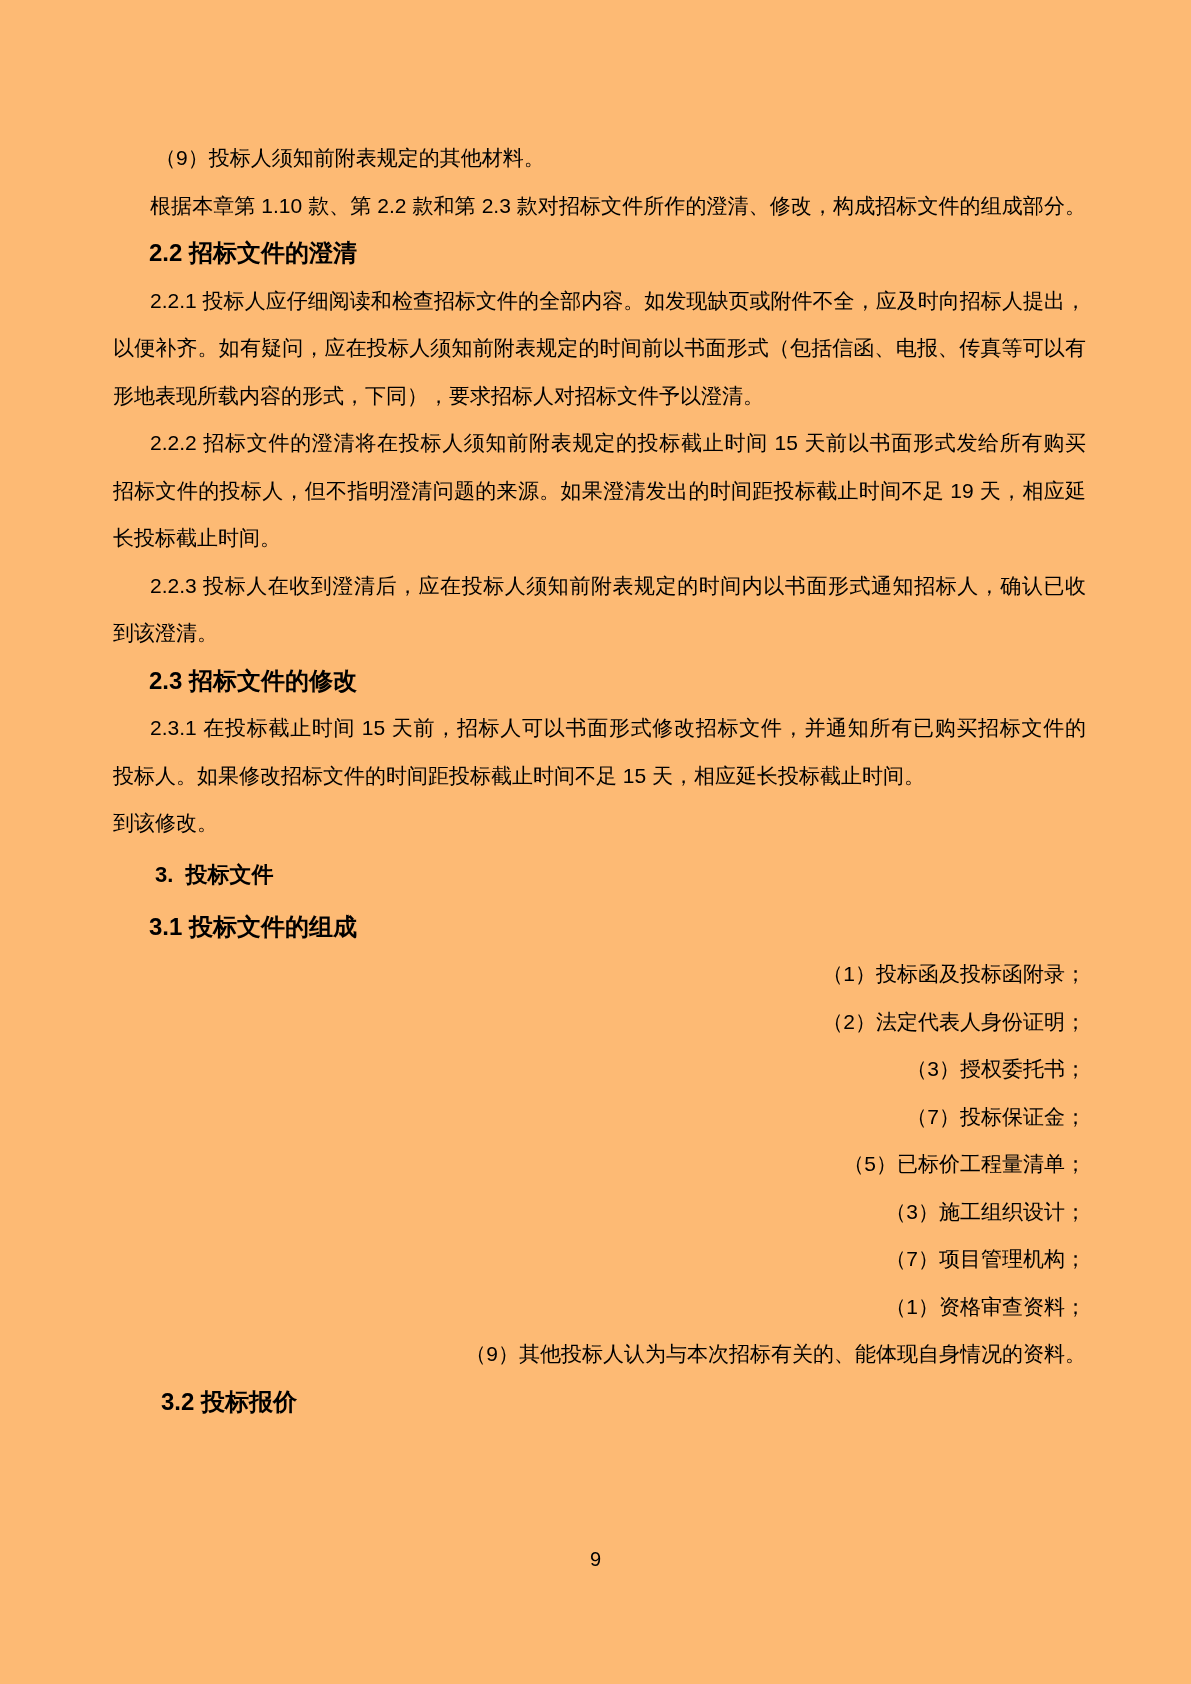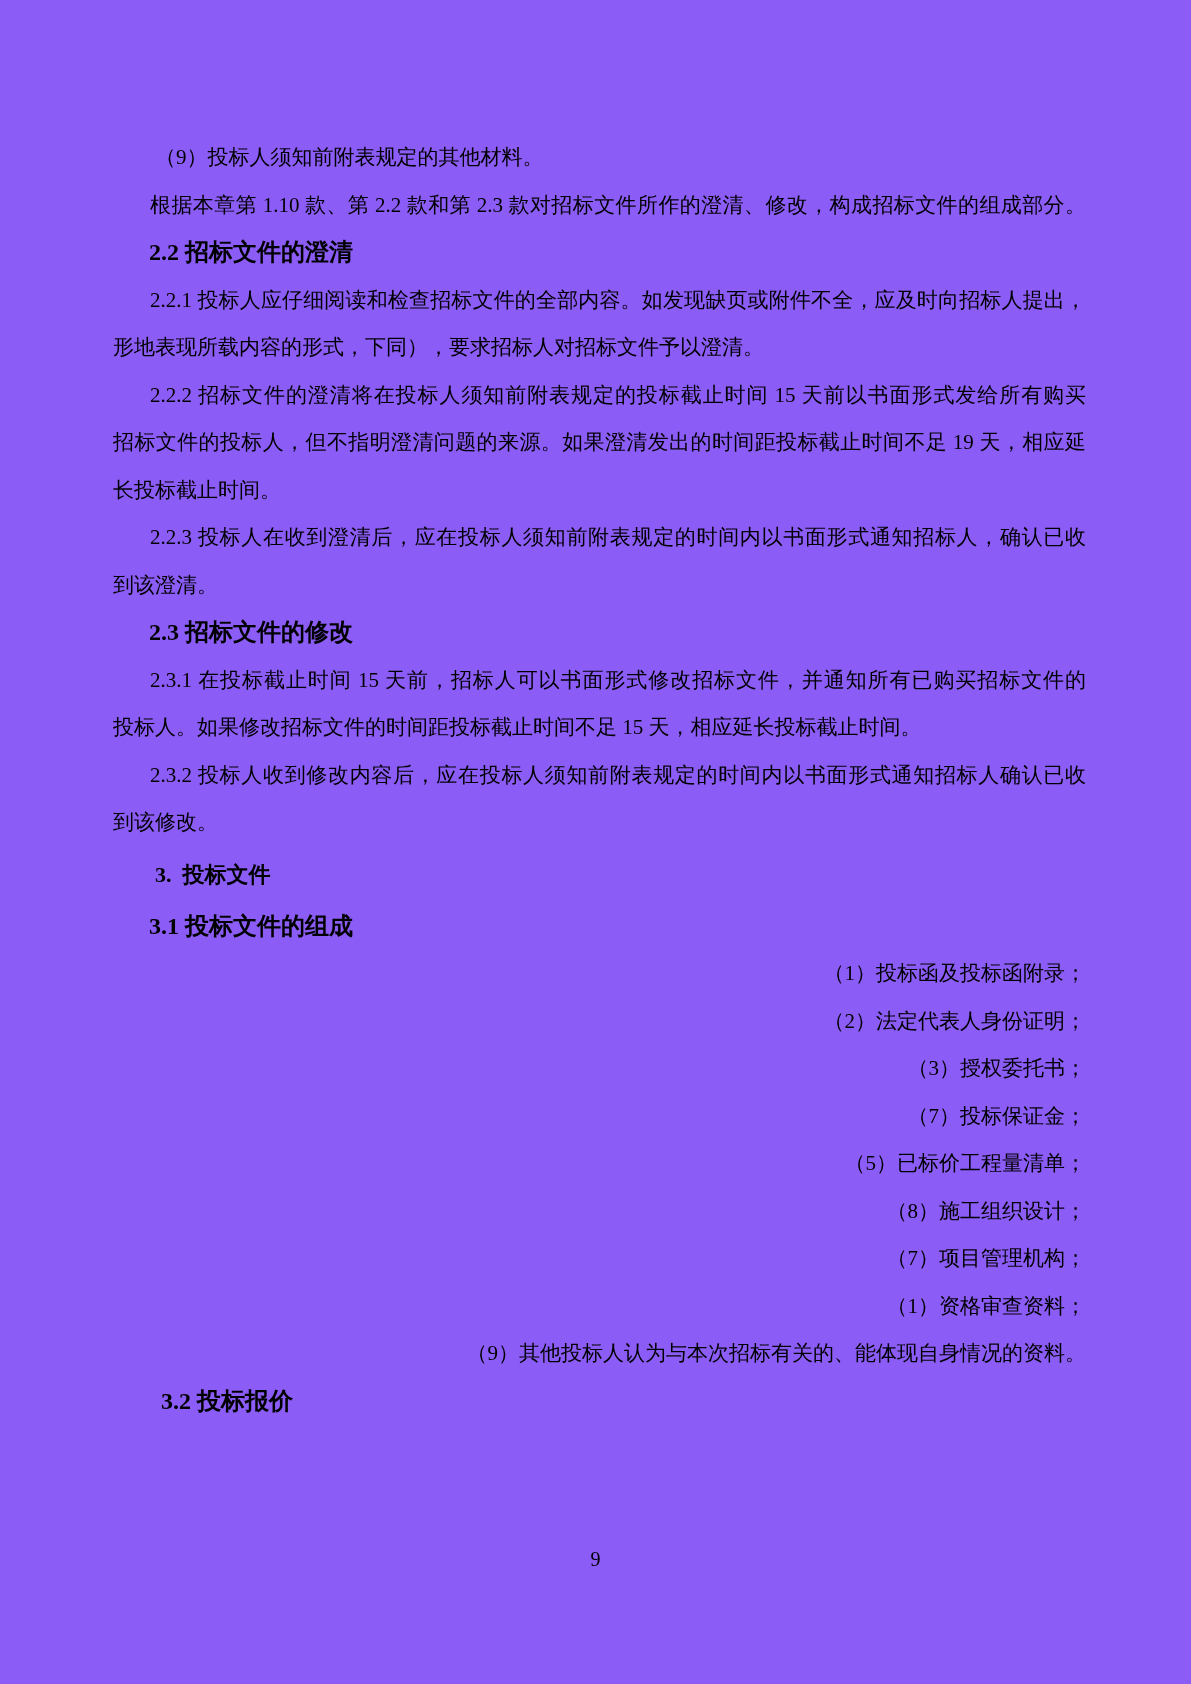--- a/index.html
+++ b/index.html
@@ -4,23 +4,23 @@
 <style>
   html, body {
     margin: 0;
     padding: 0;
     background: #ffffff;
   }
   .page {
     position: relative;
     width: 1191px;
     height: 1684px;
-    background: #8b5cf6;
+    background: #fdba74;
     overflow: hidden;
-    font-family: Liberation Serif, serif;
+    font-family: Liberation Sans, sans-serif;
     color: #000000;
   }
   .content {
     position: absolute;
     left: 113px;
     top: 134px;
     width: 973px;
   }
   
   .ln {
@@ -93,20 +93,21 @@
     </div>
 
     <div>
       <div class="ln fl jl">根据本章第 1.10 款、第 2.2 款和第 2.3 款对招标文件所作的澄清、修改，构成招标文件的组成部分。</div>
     </div>
 
     <div class="h-sec">2.2 招标文件的澄清</div>
 
     <div>
       <div class="ln fl jl">2.2.1 投标人应仔细阅读和检查招标文件的全部内容。如发现缺页或附件不全，应及时向招标人提出，</div>
+      <div class="ln jl">以便补齐。如有疑问，应在投标人须知前附表规定的时间前以书面形式（包括信函、电报、传真等可以有</div>
       <div class="ln">形地表现所载内容的形式，下同），要求招标人对招标文件予以澄清。</div>
     </div>
 
     <div>
       <div class="ln fl jl">2.2.2 招标文件的澄清将在投标人须知前附表规定的投标截止时间 15 天前以书面形式发给所有购买</div>
       <div class="ln jl">招标文件的投标人，但不指明澄清问题的来源。如果澄清发出的时间距投标截止时间不足 19 天，相应延</div>
       <div class="ln">长投标截止时间。</div>
     </div>
 
     <div>
@@ -115,35 +116,34 @@
     </div>
 
     <div class="h-sec">2.3 招标文件的修改</div>
 
     <div>
       <div class="ln fl jl">2.3.1 在投标截止时间 15 天前，招标人可以书面形式修改招标文件，并通知所有已购买招标文件的</div>
       <div class="ln">投标人。如果修改招标文件的时间距投标截止时间不足 15 天，相应延长投标截止时间。</div>
     </div>
 
     <div>
-      <div class="ln fl jl">2.3.2 投标人收到修改内容后，应在投标人须知前附表规定的时间内以书面形式通知招标人确认已收</div>
       <div class="ln">到该修改。</div>
     </div>
 
     <div class="h-chapter">3.  投标文件</div>
 
     <div class="h-sec">3.1 投标文件的组成</div>
 
     <div>
       <div class="item">（1）投标函及投标函附录；</div>
       <div class="item">（2）法定代表人身份证明；</div>
       <div class="item">（3）授权委托书；</div>
       <div class="item">（7）投标保证金；</div>
       <div class="item">（5）已标价工程量清单；</div>
-      <div class="item">（8）施工组织设计；</div>
+      <div class="item">（3）施工组织设计；</div>
       <div class="item">（7）项目管理机构；</div>
       <div class="item">（1）资格审查资料；</div>
       <div class="item">（9）其他投标人认为与本次招标有关的、能体现自身情况的资料。</div>
     </div>
 
 
     <div class="h-sec h-sec32">3.2 投标报价</div>
 
   </div>
 

